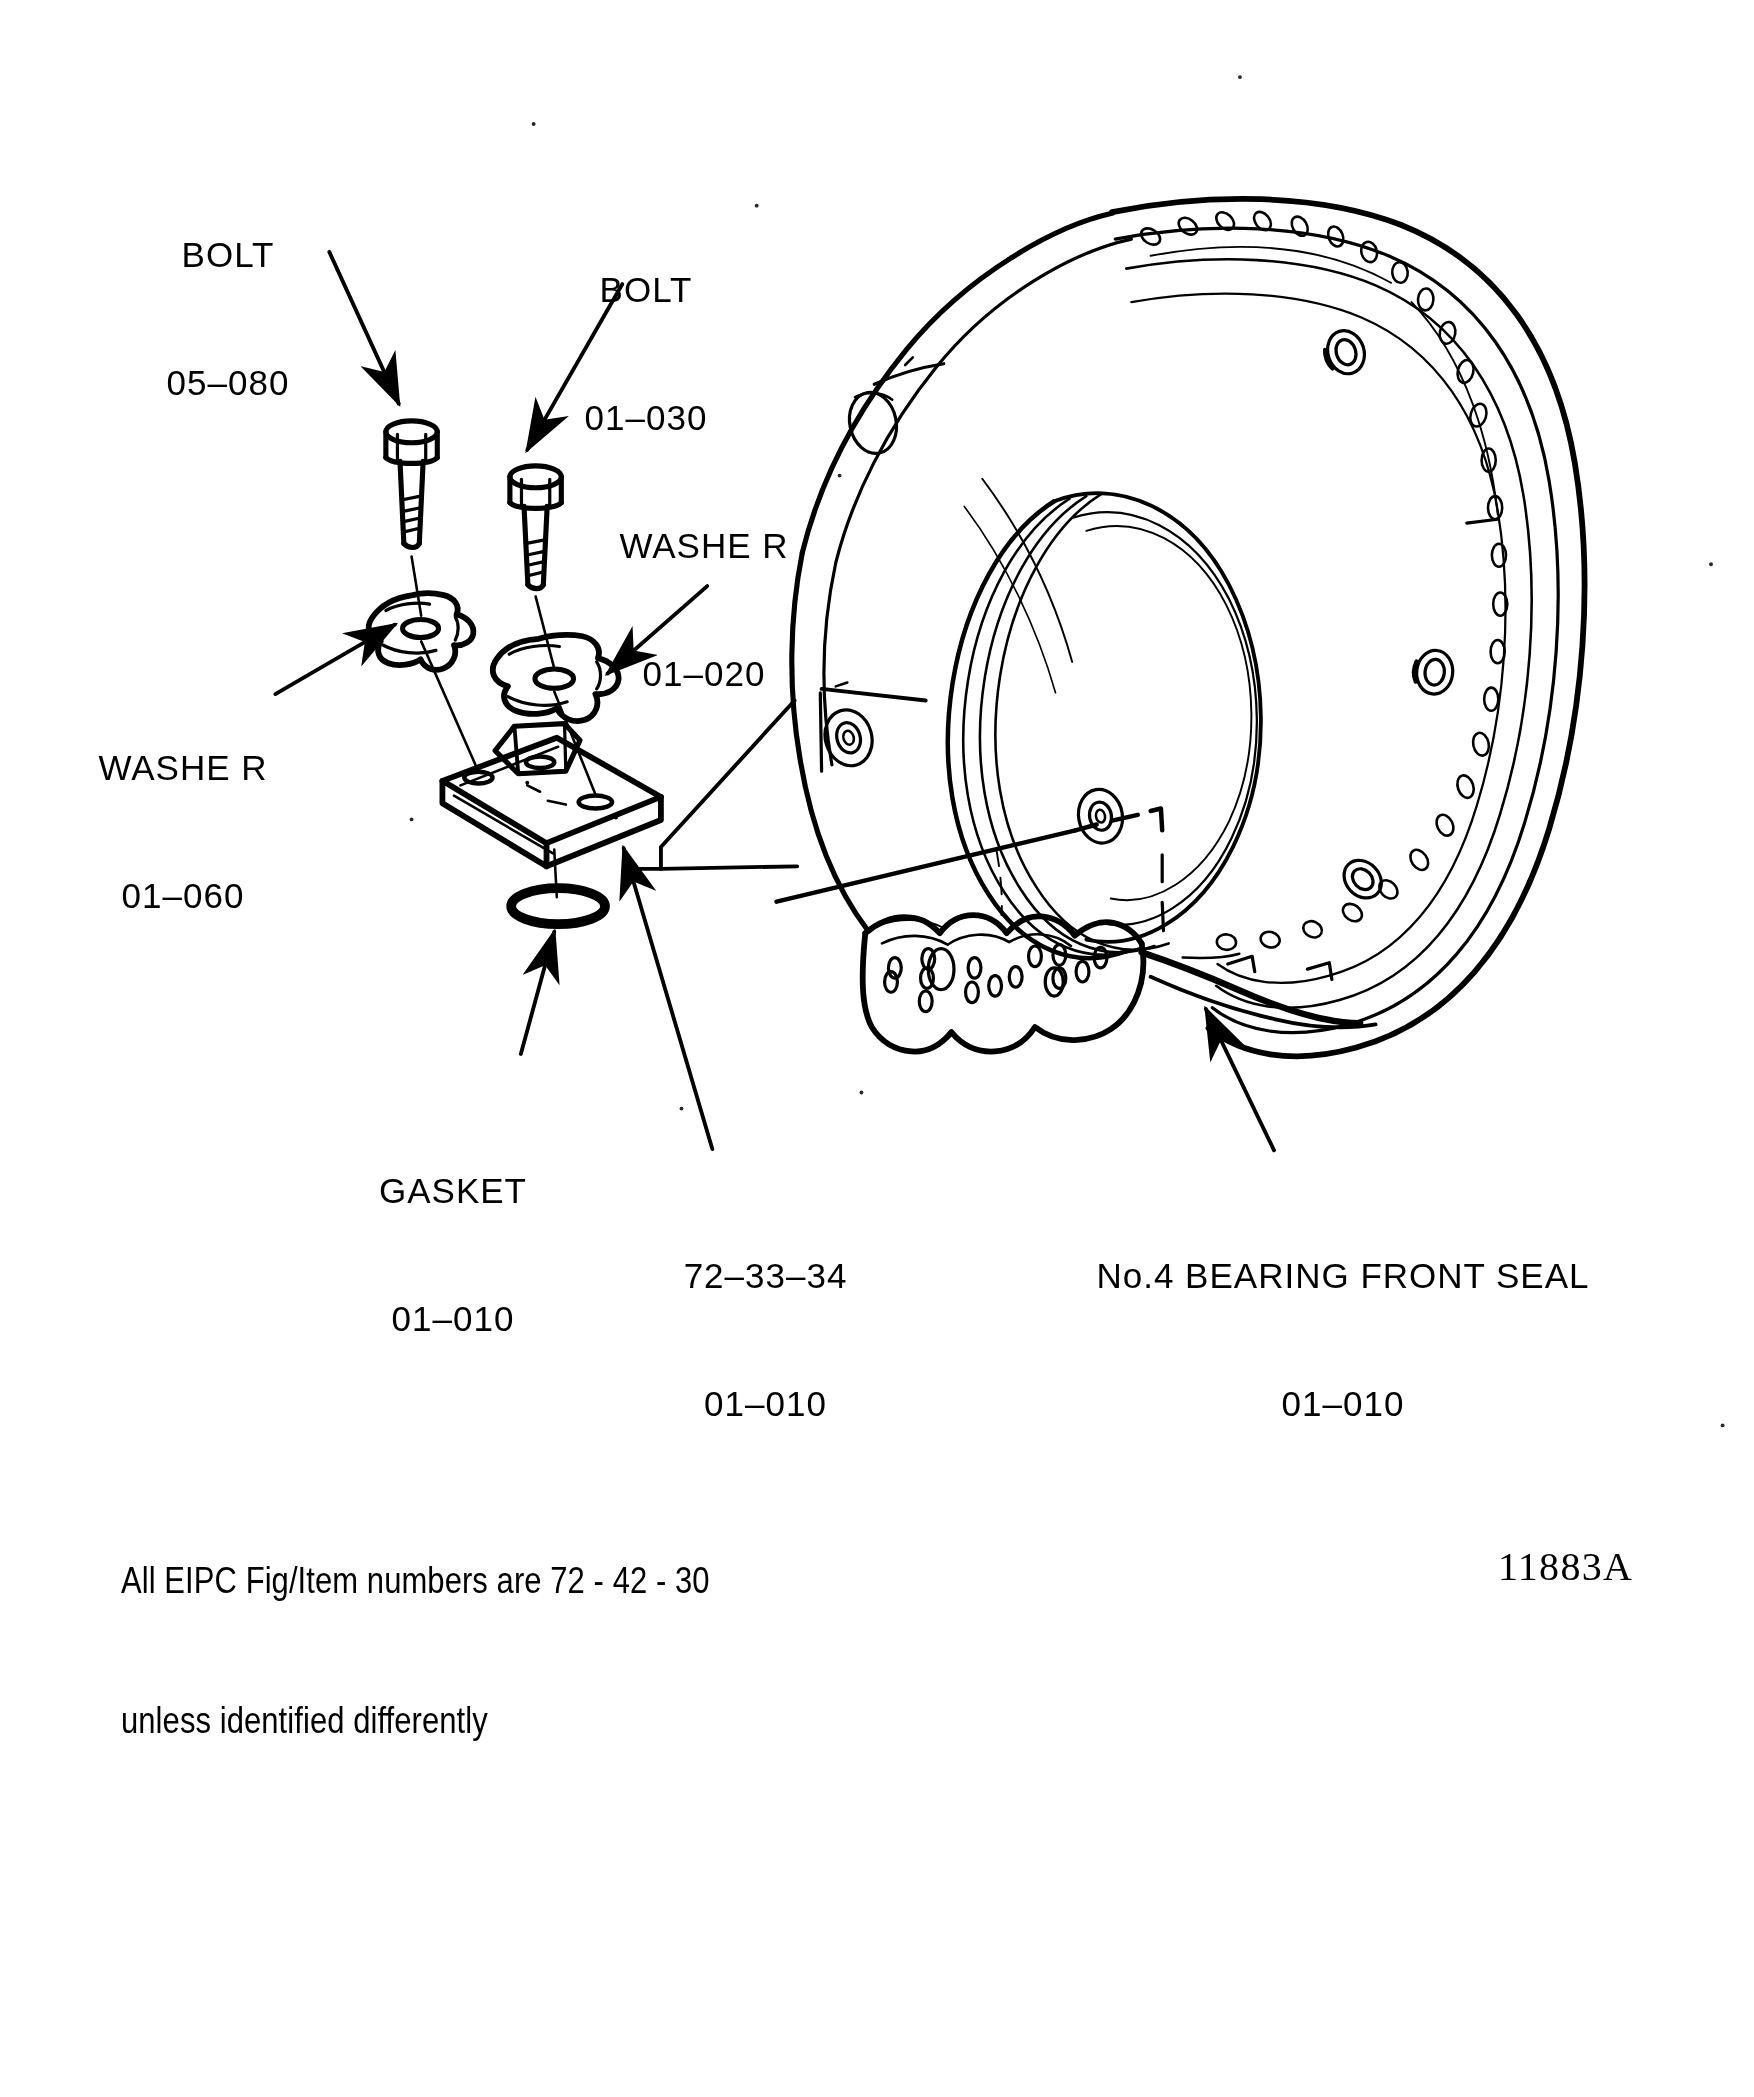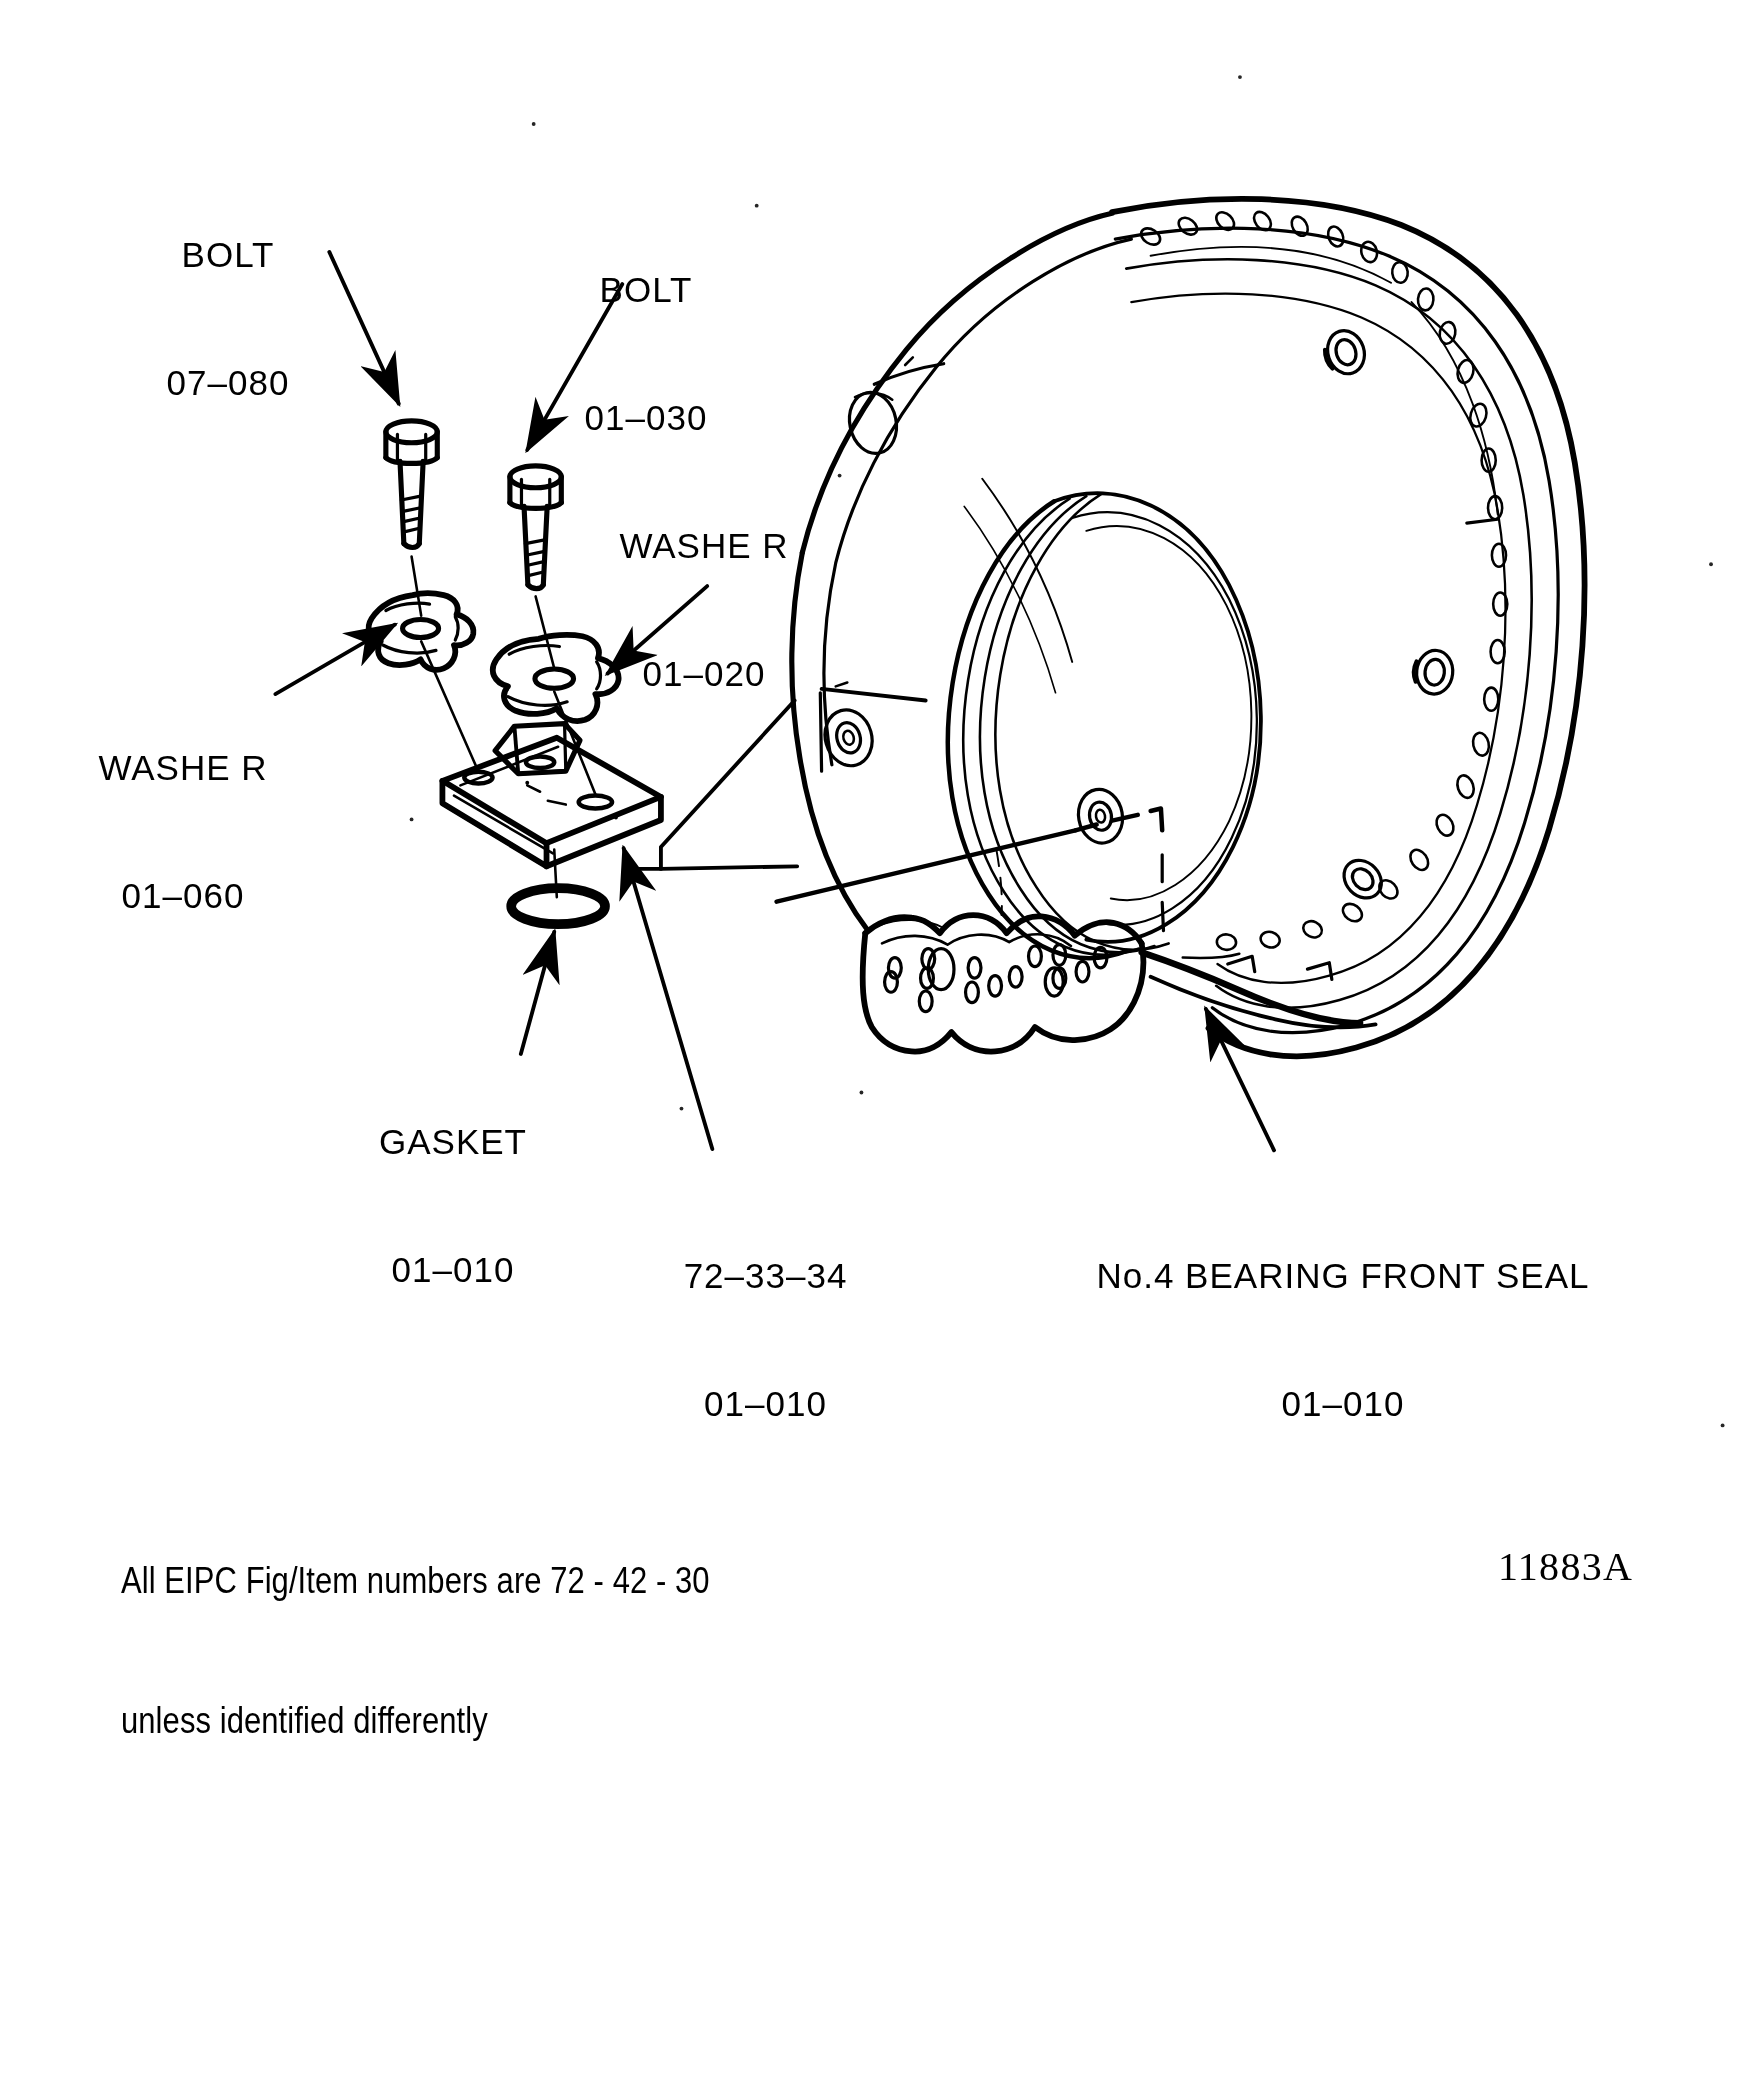--- a/index.html
+++ b/index.html
@@ -38,21 +38,21 @@
     white-space: pre;
     font-weight: 400;
   }
   .callout .ln { display: block; }
   .c-center { text-align: center; }
 
   #label-bolt-080  { left: 122px;  top: 149px;  width: 212px; }
   #label-bolt-040  { left: 540px;  top: 184px;  width: 212px; }
   #label-washer-020{ left: 598px;  top: 440px;  width: 212px; }
   #label-washer-060{ left: 77px;  top: 662px; width: 212px; }
-  #label-gasket-010{ left: 347px;  top: 1036px; width: 212px; }
+  #label-gasket-010{ left: 347px;  top: 1085px; width: 212px; }
   #label-nozzle    { left: 566px;  top: 1170px; width: 399px; }
   #label-front-seal{ left: 1086px; top: 1170px; width: 514px; }
 
   .footnote {
     position: absolute;
     left: 121px;
     top: 1464px;
     font-family: "Liberation Sans Narrow", "Liberation Sans", sans-serif;
     font-size: 36px;
     line-height: 1.30;
@@ -467,21 +467,21 @@
         <circle cx="1340" cy="1700" r="3"></circle>
         <circle cx="2680" cy="2218" r="3"></circle>
         <circle cx="1060" cy="1725" r="3"></circle>
       </g>
 
     </g>
   </svg>
 
   <div class="callout c-center" id="label-bolt-080">
     <span class="ln">BOLT</span>
-    <span class="ln">07–080</span>
+    <span class="ln">05–080</span>
   </div>
 
   <div class="callout c-center" id="label-bolt-040">
     <span class="ln">BOLT</span>
     <span class="ln">01–030</span>
   </div>
 
   <div class="callout c-center" id="label-washer-020">
     <span class="ln">WASHE R</span>
     <span class="ln">01–020</span>

